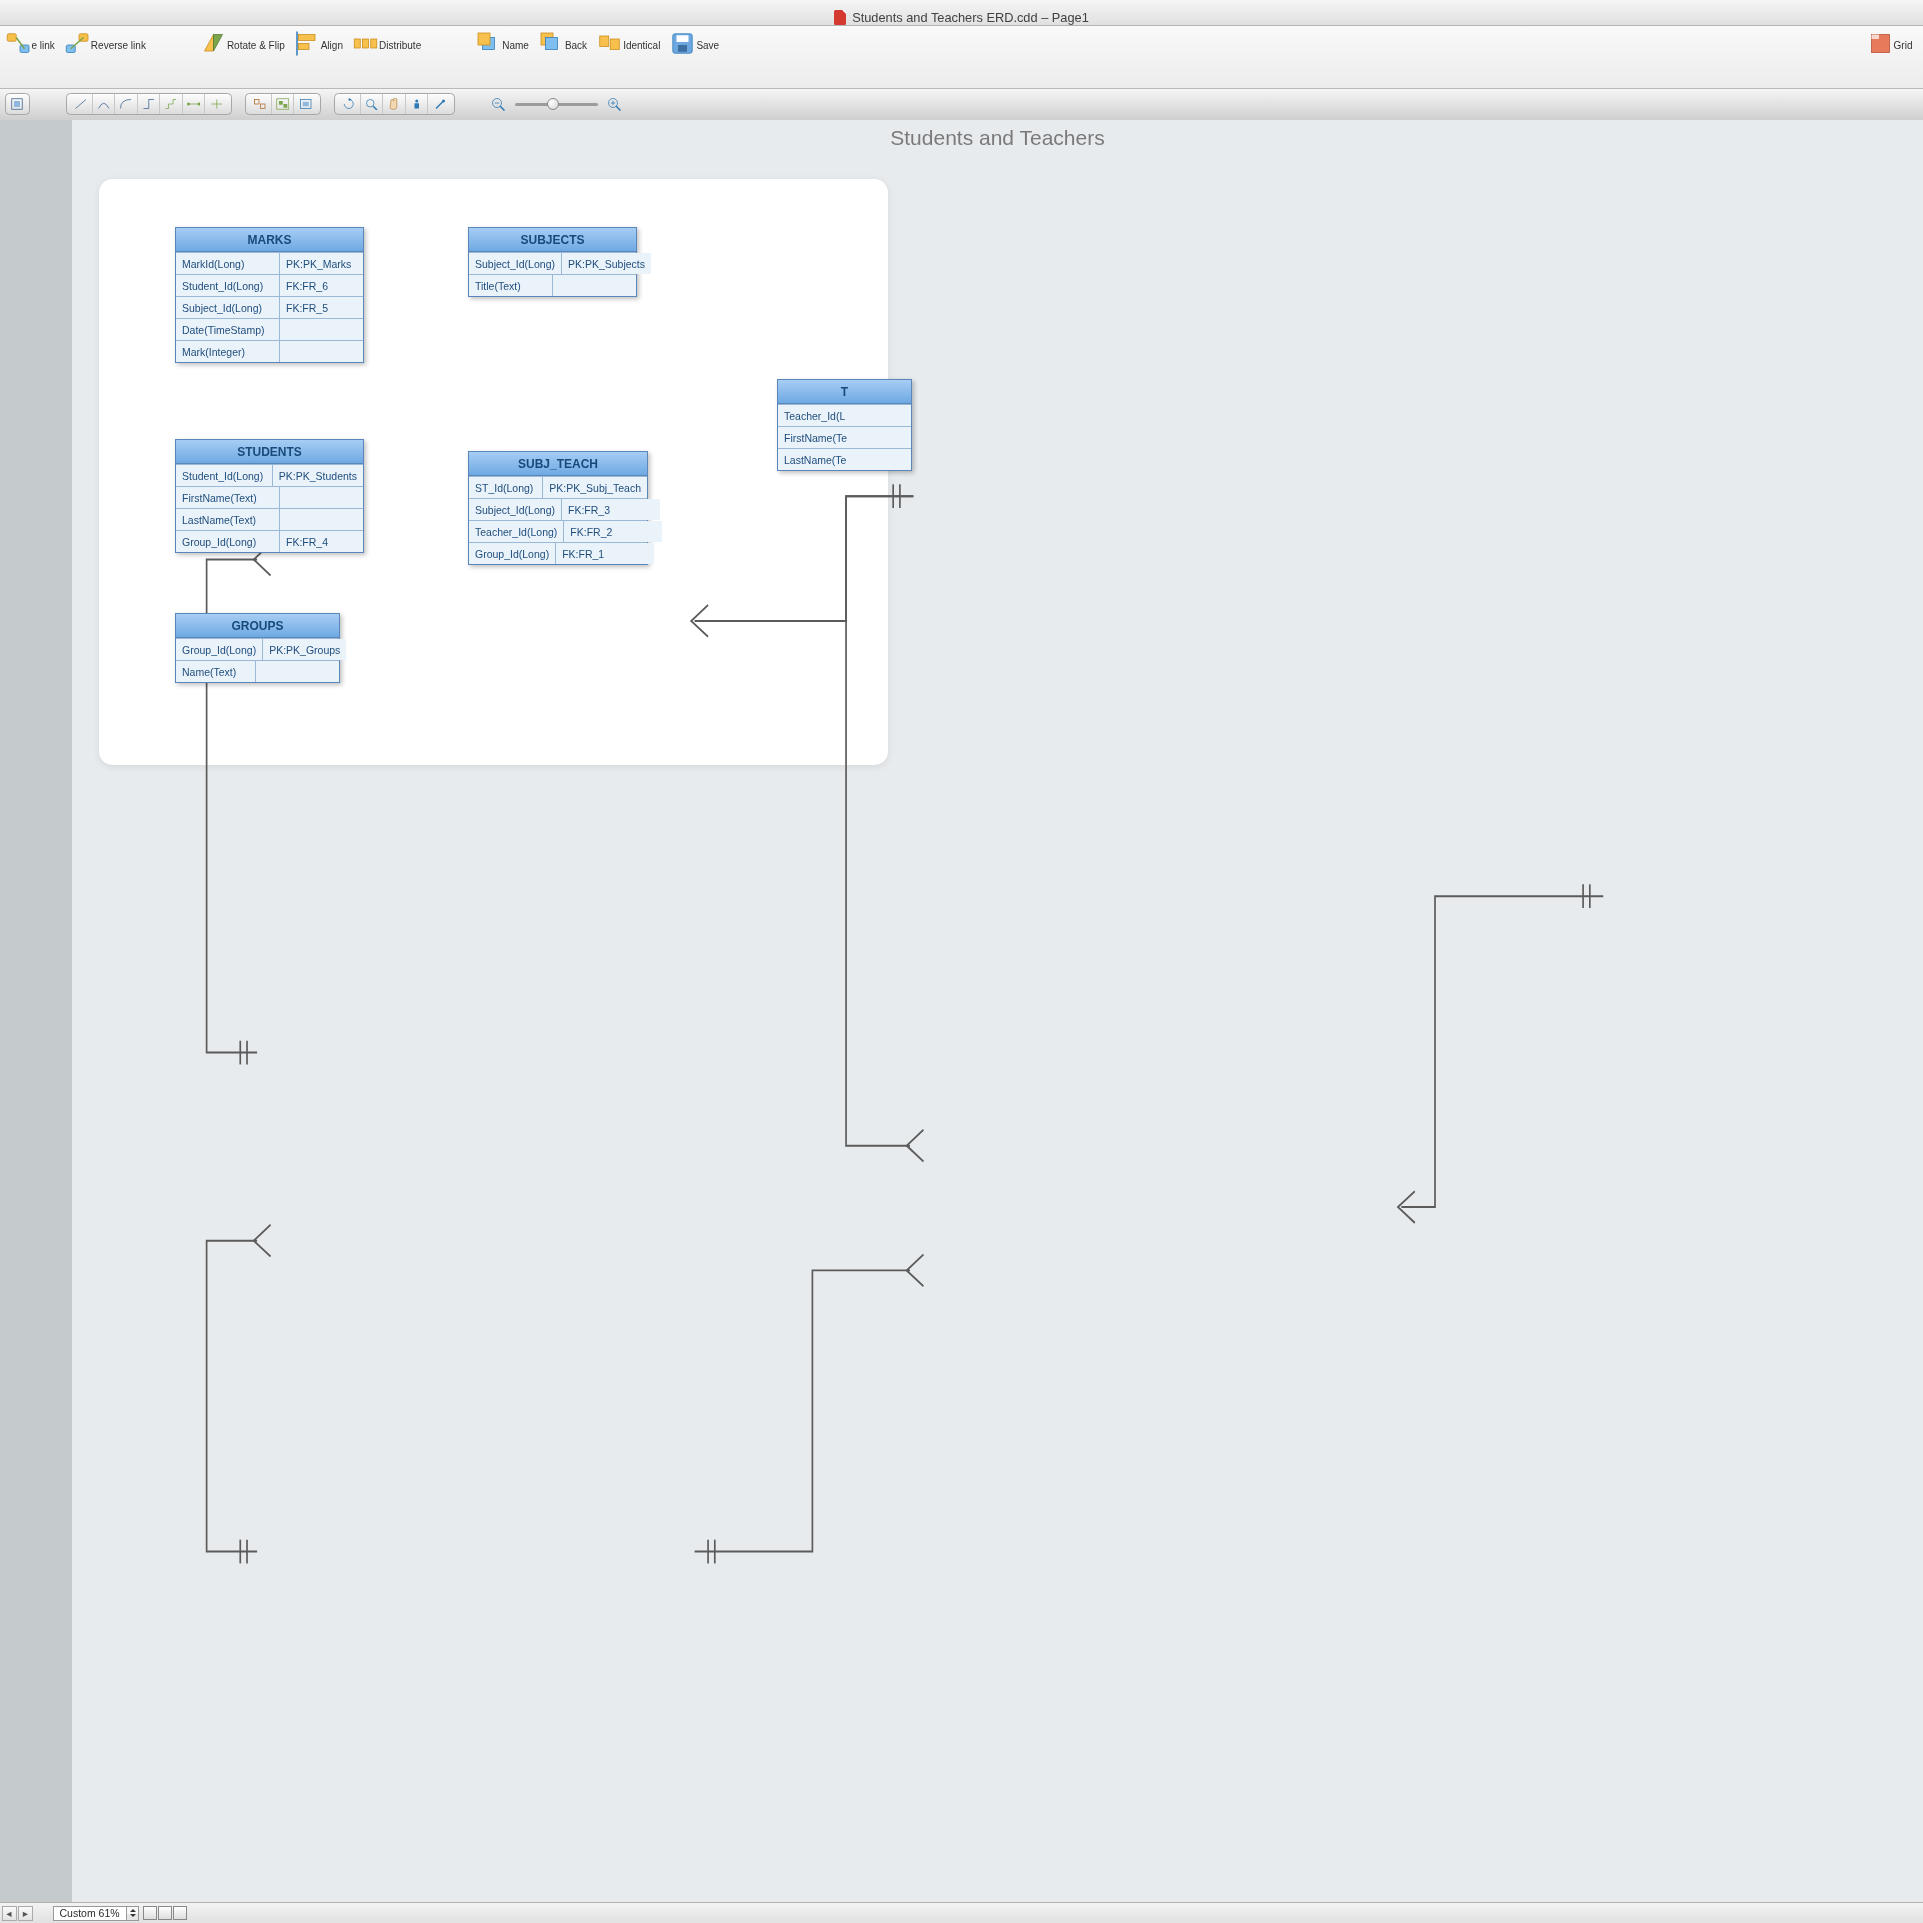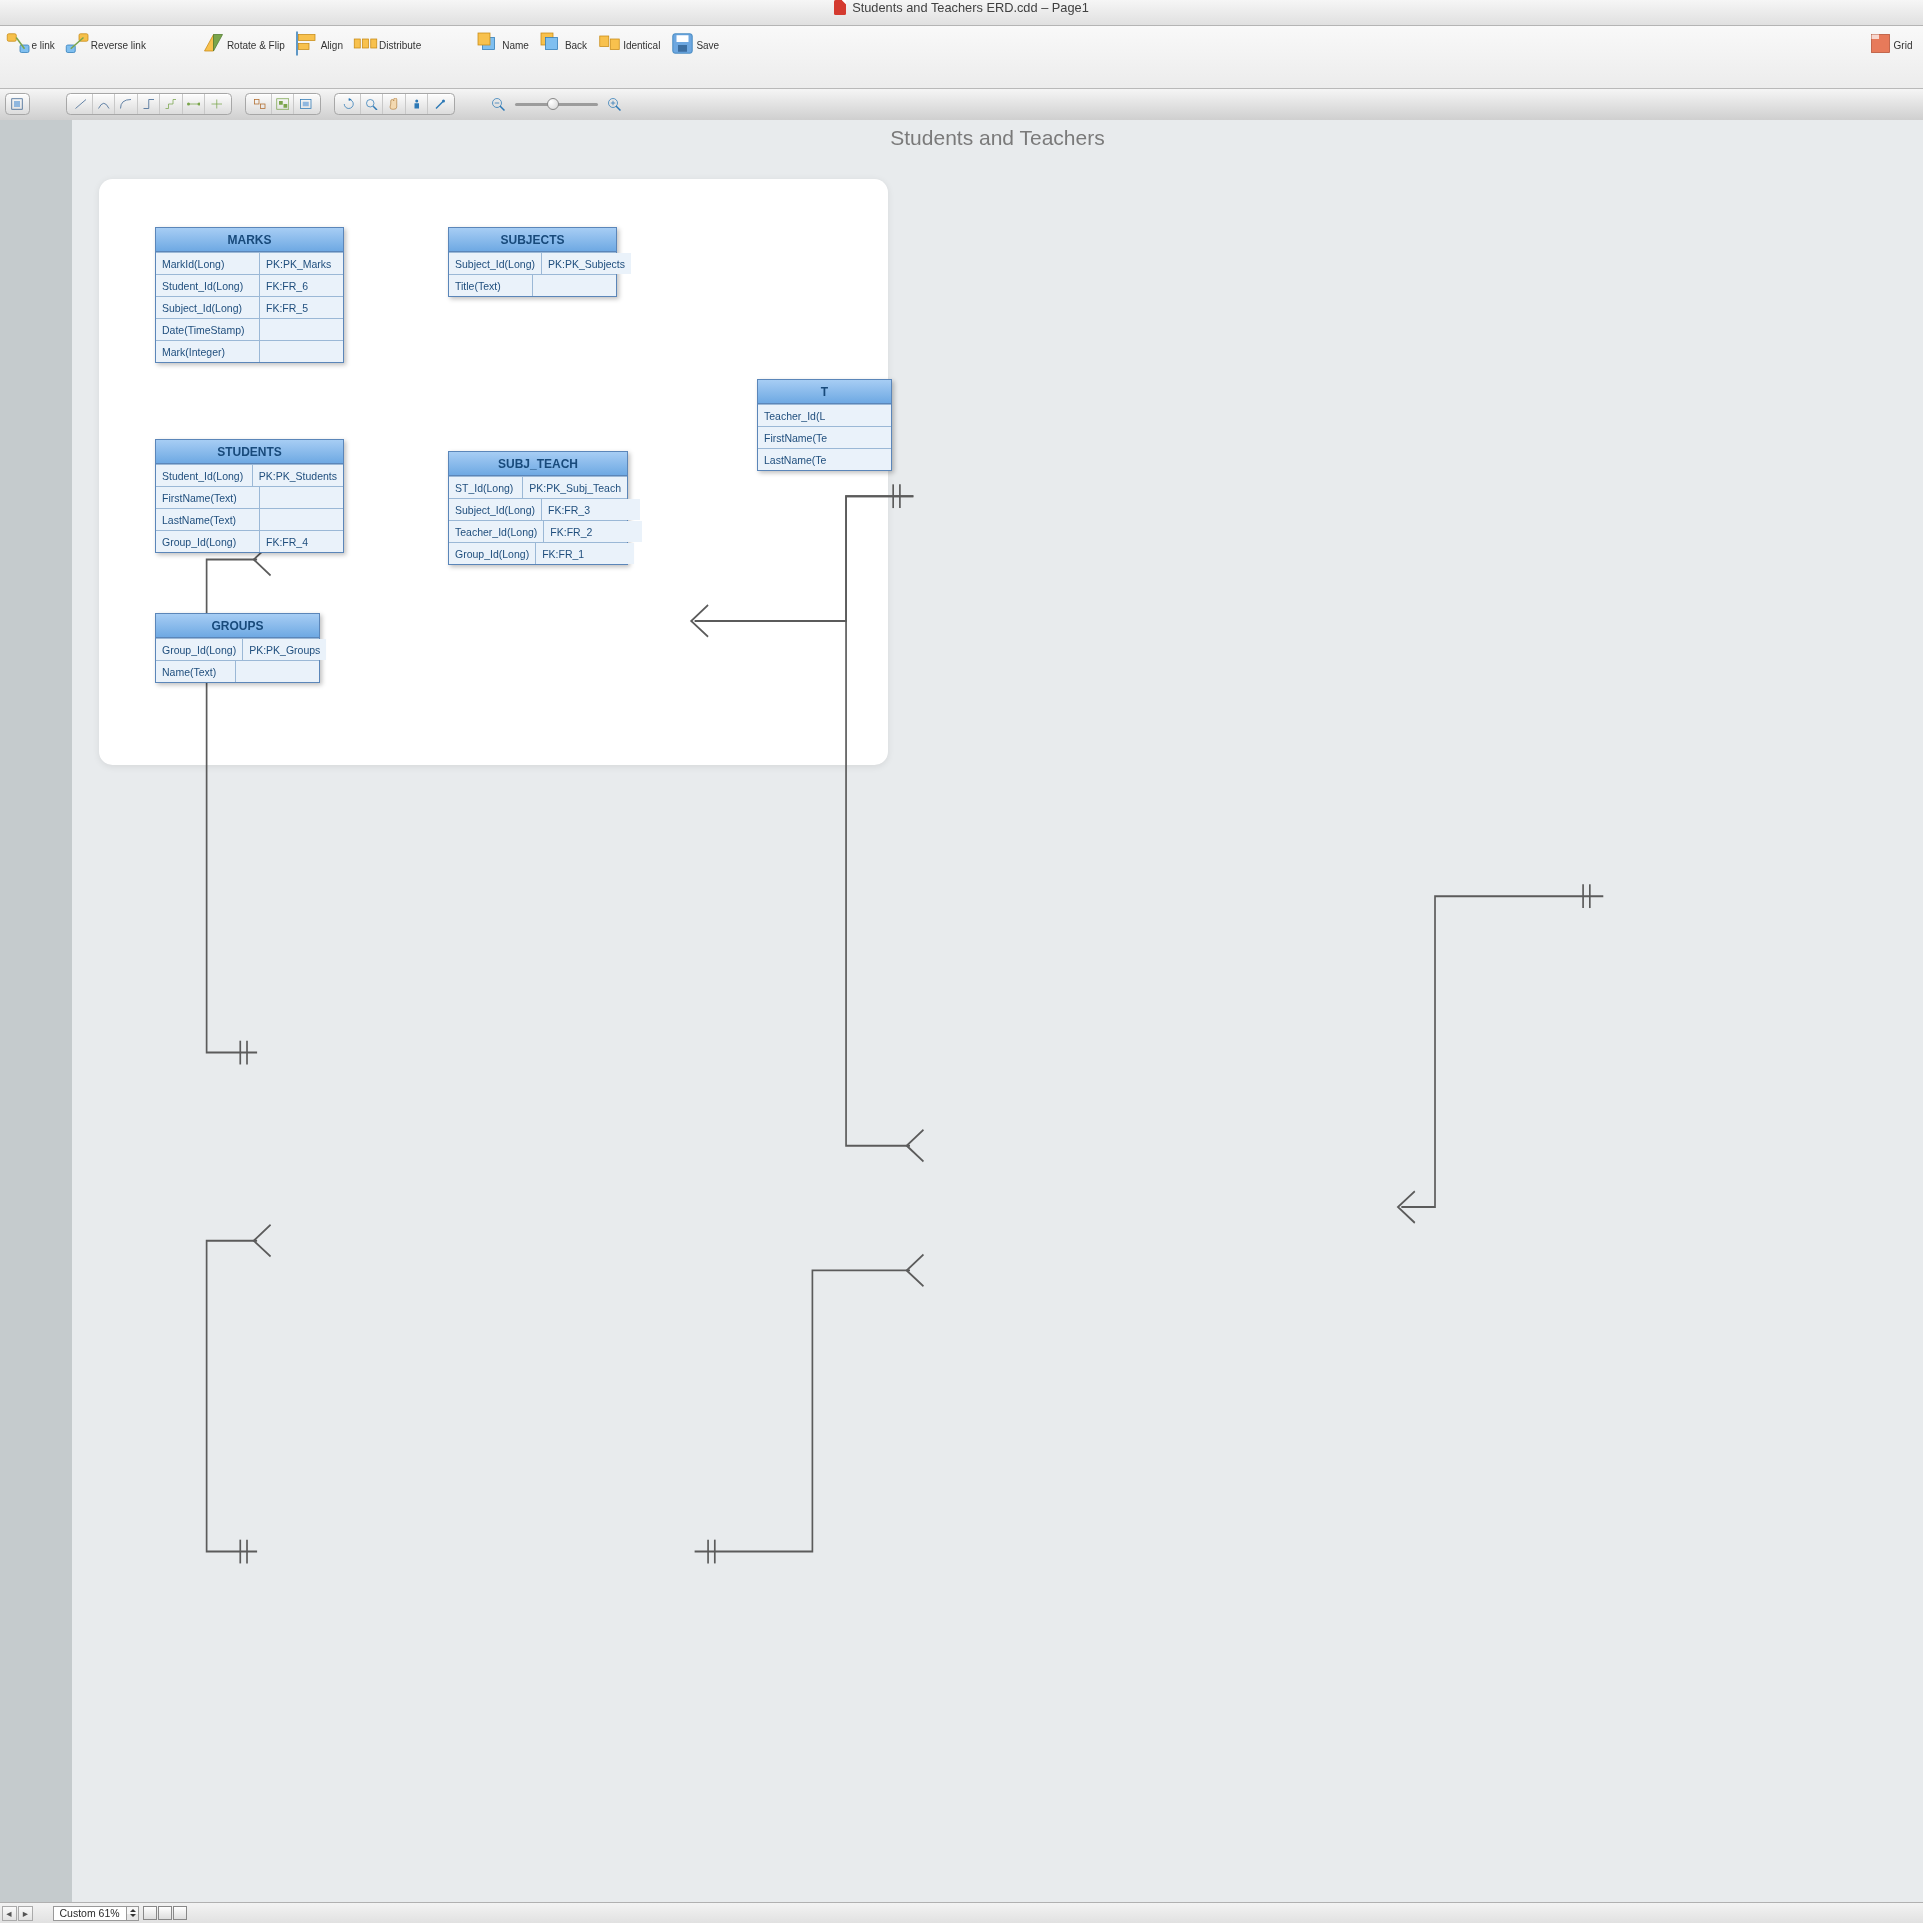--- a/index.html
+++ b/index.html
@@ -3,21 +3,21 @@
 <meta charset="utf-8">
 <style>
   * { box-sizing: border-box; margin: 0; padding: 0; }
   html, body { width: 100%; height: 100%; font-family: "Helvetica Neue", Arial, sans-serif; overflow: hidden; }
   body { background: #ececec; }
 
   .titlebar {
     height: 25.6px;
     background: linear-gradient(to bottom, #f6f6f6, #e0e0e0);
     border-bottom: 0.8px solid #b4b4b4;
-    display: flex; align-items: flex-start; justify-content: center;
+    display: flex; align-items: flex-end; justify-content: center;
     font-size: 12.8px; color: #414141;
   }
   .titlebar .doc-icon {
     width: 12px; height: 15px; background: #d43a2f; border-radius: 1.5px; margin-right: 6px;
     position: relative;
   }
   .titlebar .doc-icon::after{
     content:""; position:absolute; top:0; right:0; width:4.5px; height:4.5px;
     background:#fff; clip-path: polygon(0 0,100% 100%,100% 0);
   }
@@ -72,20 +72,21 @@
     position:absolute; top:6px; left:0; right:0; text-align:center;
     font-size:21px; color:#7a7a7a; font-weight:400;
   }
 
   
   .entity {
     position:absolute; border:0.8px solid #5b86b9;
     background:#bef264;
     box-shadow: 1.5px 2.3px 4.5px rgba(0,0,0,0.25);
     font-size:10.5px;
+    margin-left:20px;
   }
   .entity .ehead {
     background: linear-gradient(to bottom,#a7cdf4,#6ea9e3);
     text-align:center; font-weight:600; color:#184a7b;
     padding:4.5px 3px; border-bottom:0.8px solid #5b86b9;
     font-size:12px;
   }
   .entity .erow { display:flex; border-top:0.8px solid #9bb8d6; }
   .entity .erow:first-of-type { border-top:none; }
   .entity .erow > div {

